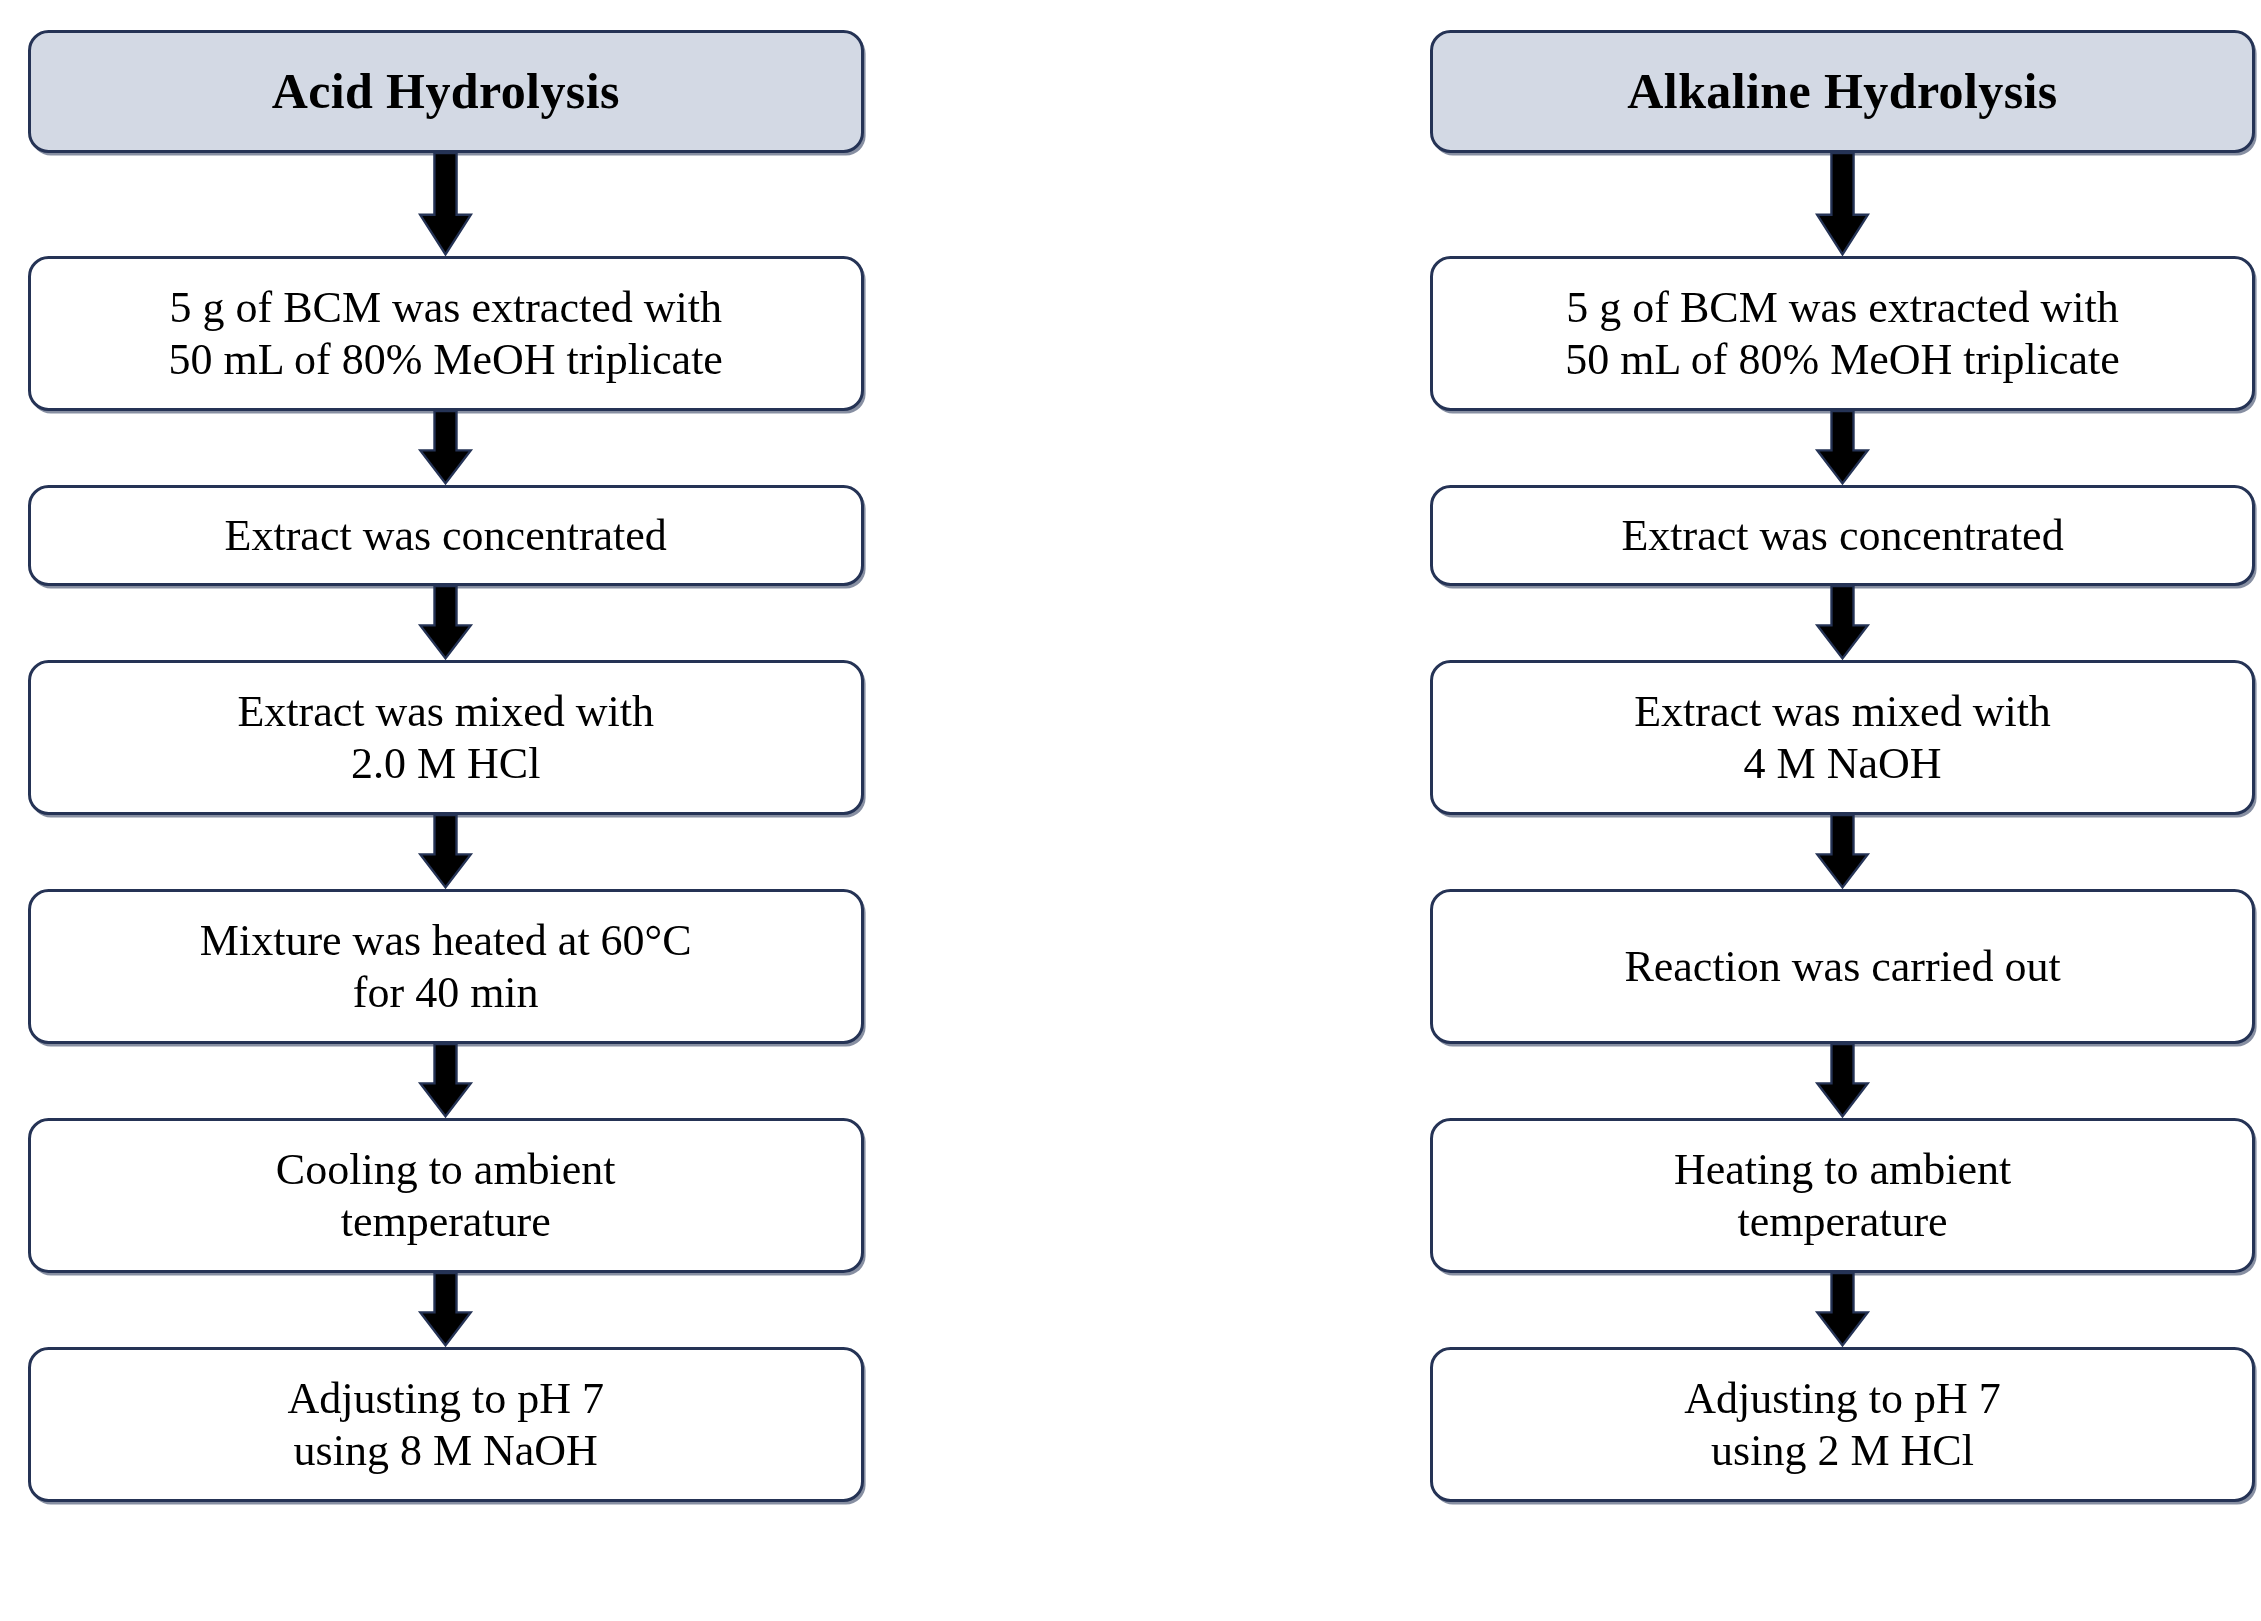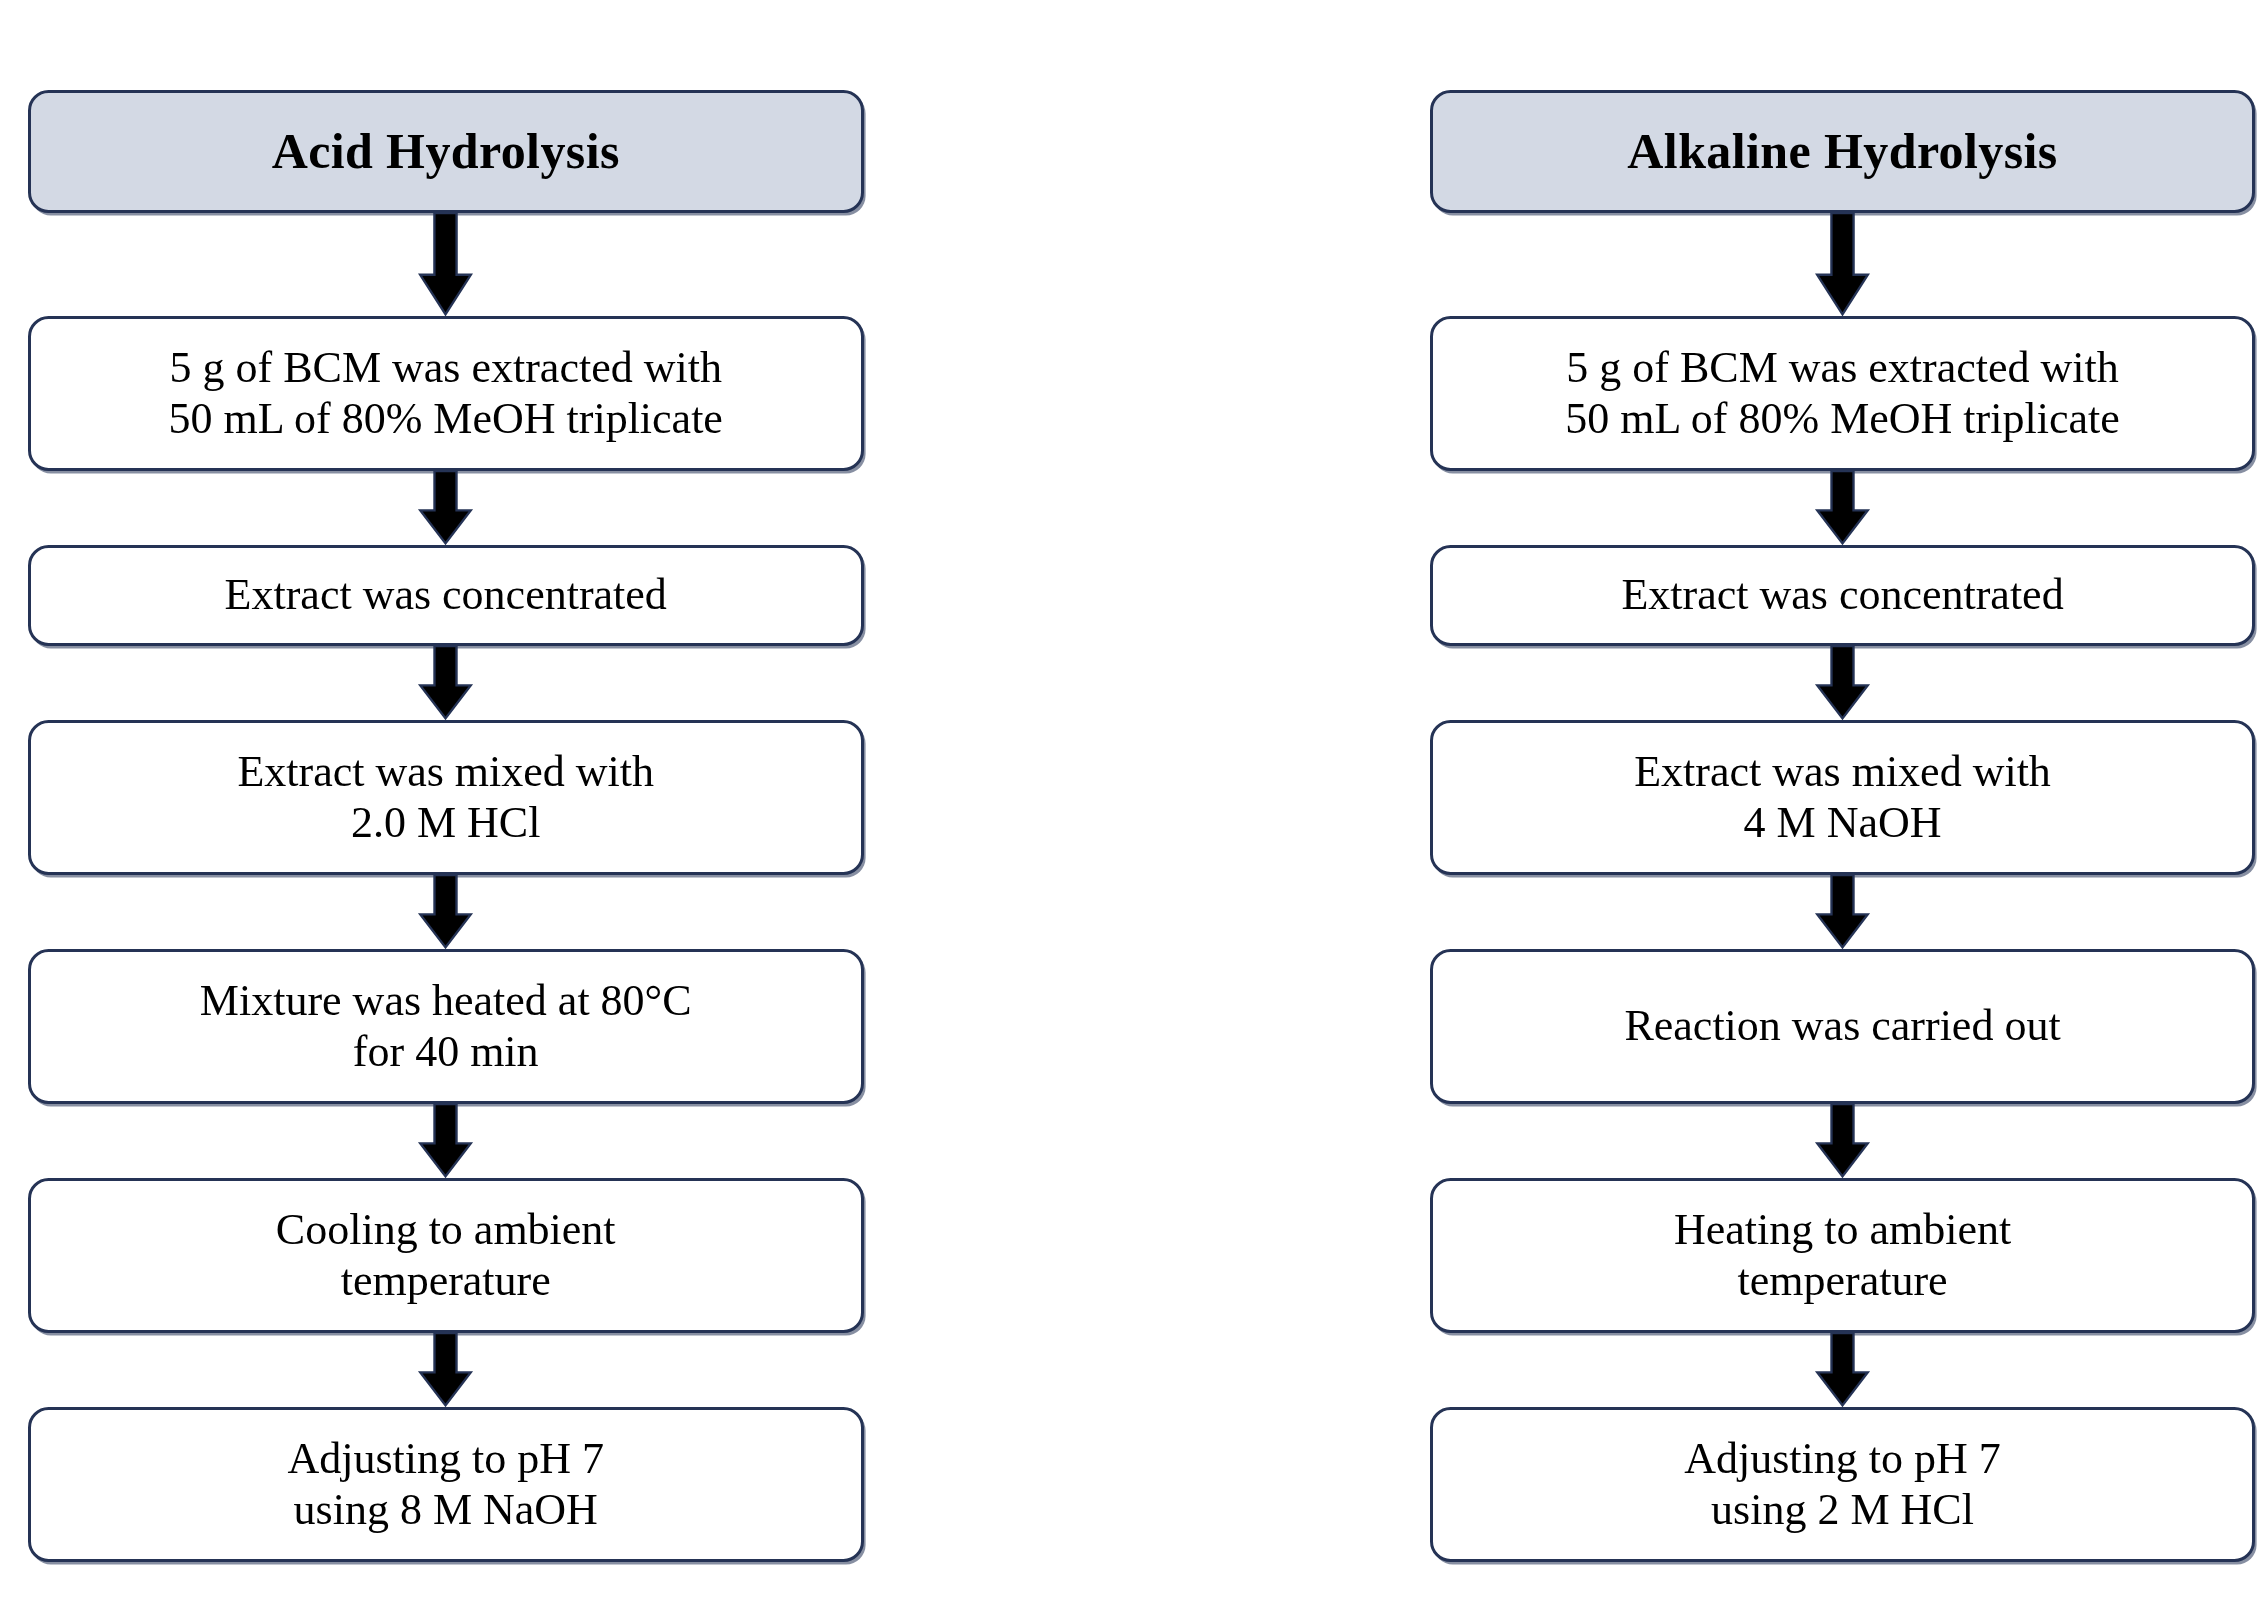--- a/index.html
+++ b/index.html
@@ -14,21 +14,21 @@
     -webkit-font-smoothing: antialiased;
   }
 
   .flowchart {
     position: relative;
     width: 2261px;
     height: 1621px;
     display: flex;
     flex-direction: row;
     justify-content: flex-start;
-    align-items: center;
+    align-items: flex-start;
     box-sizing: border-box;
   }
 
   .column {
     position: relative;
     display: flex;
     flex-direction: column;
     align-items: center;
     box-sizing: border-box;
   }
@@ -160,21 +160,21 @@
       <span class="node-line">2.0 M HCl</span>
     </div>
 
     <div class="arrow" style="height:74px">
       <svg width="57" height="74" viewBox="0 0 72 94" aria-hidden="true">
         <polygon points="22,0 50,0 50,50 68,50 36,92 4,50 22,50" fill="#000000" stroke="#253355" stroke-width="3"></polygon>
       </svg>
     </div>
 
     <div class="node body h2">
-      <span class="node-line">Mixture was heated at 80°C</span>
+      <span class="node-line">Mixture was heated at 60°C</span>
       <span class="node-line">for 40 min</span>
     </div>
 
     <div class="arrow" style="height:74px">
       <svg width="57" height="74" viewBox="0 0 72 94" aria-hidden="true">
         <polygon points="22,0 50,0 50,50 68,50 36,92 4,50 22,50" fill="#000000" stroke="#253355" stroke-width="3"></polygon>
       </svg>
     </div>
 
     <div class="node body h2">

